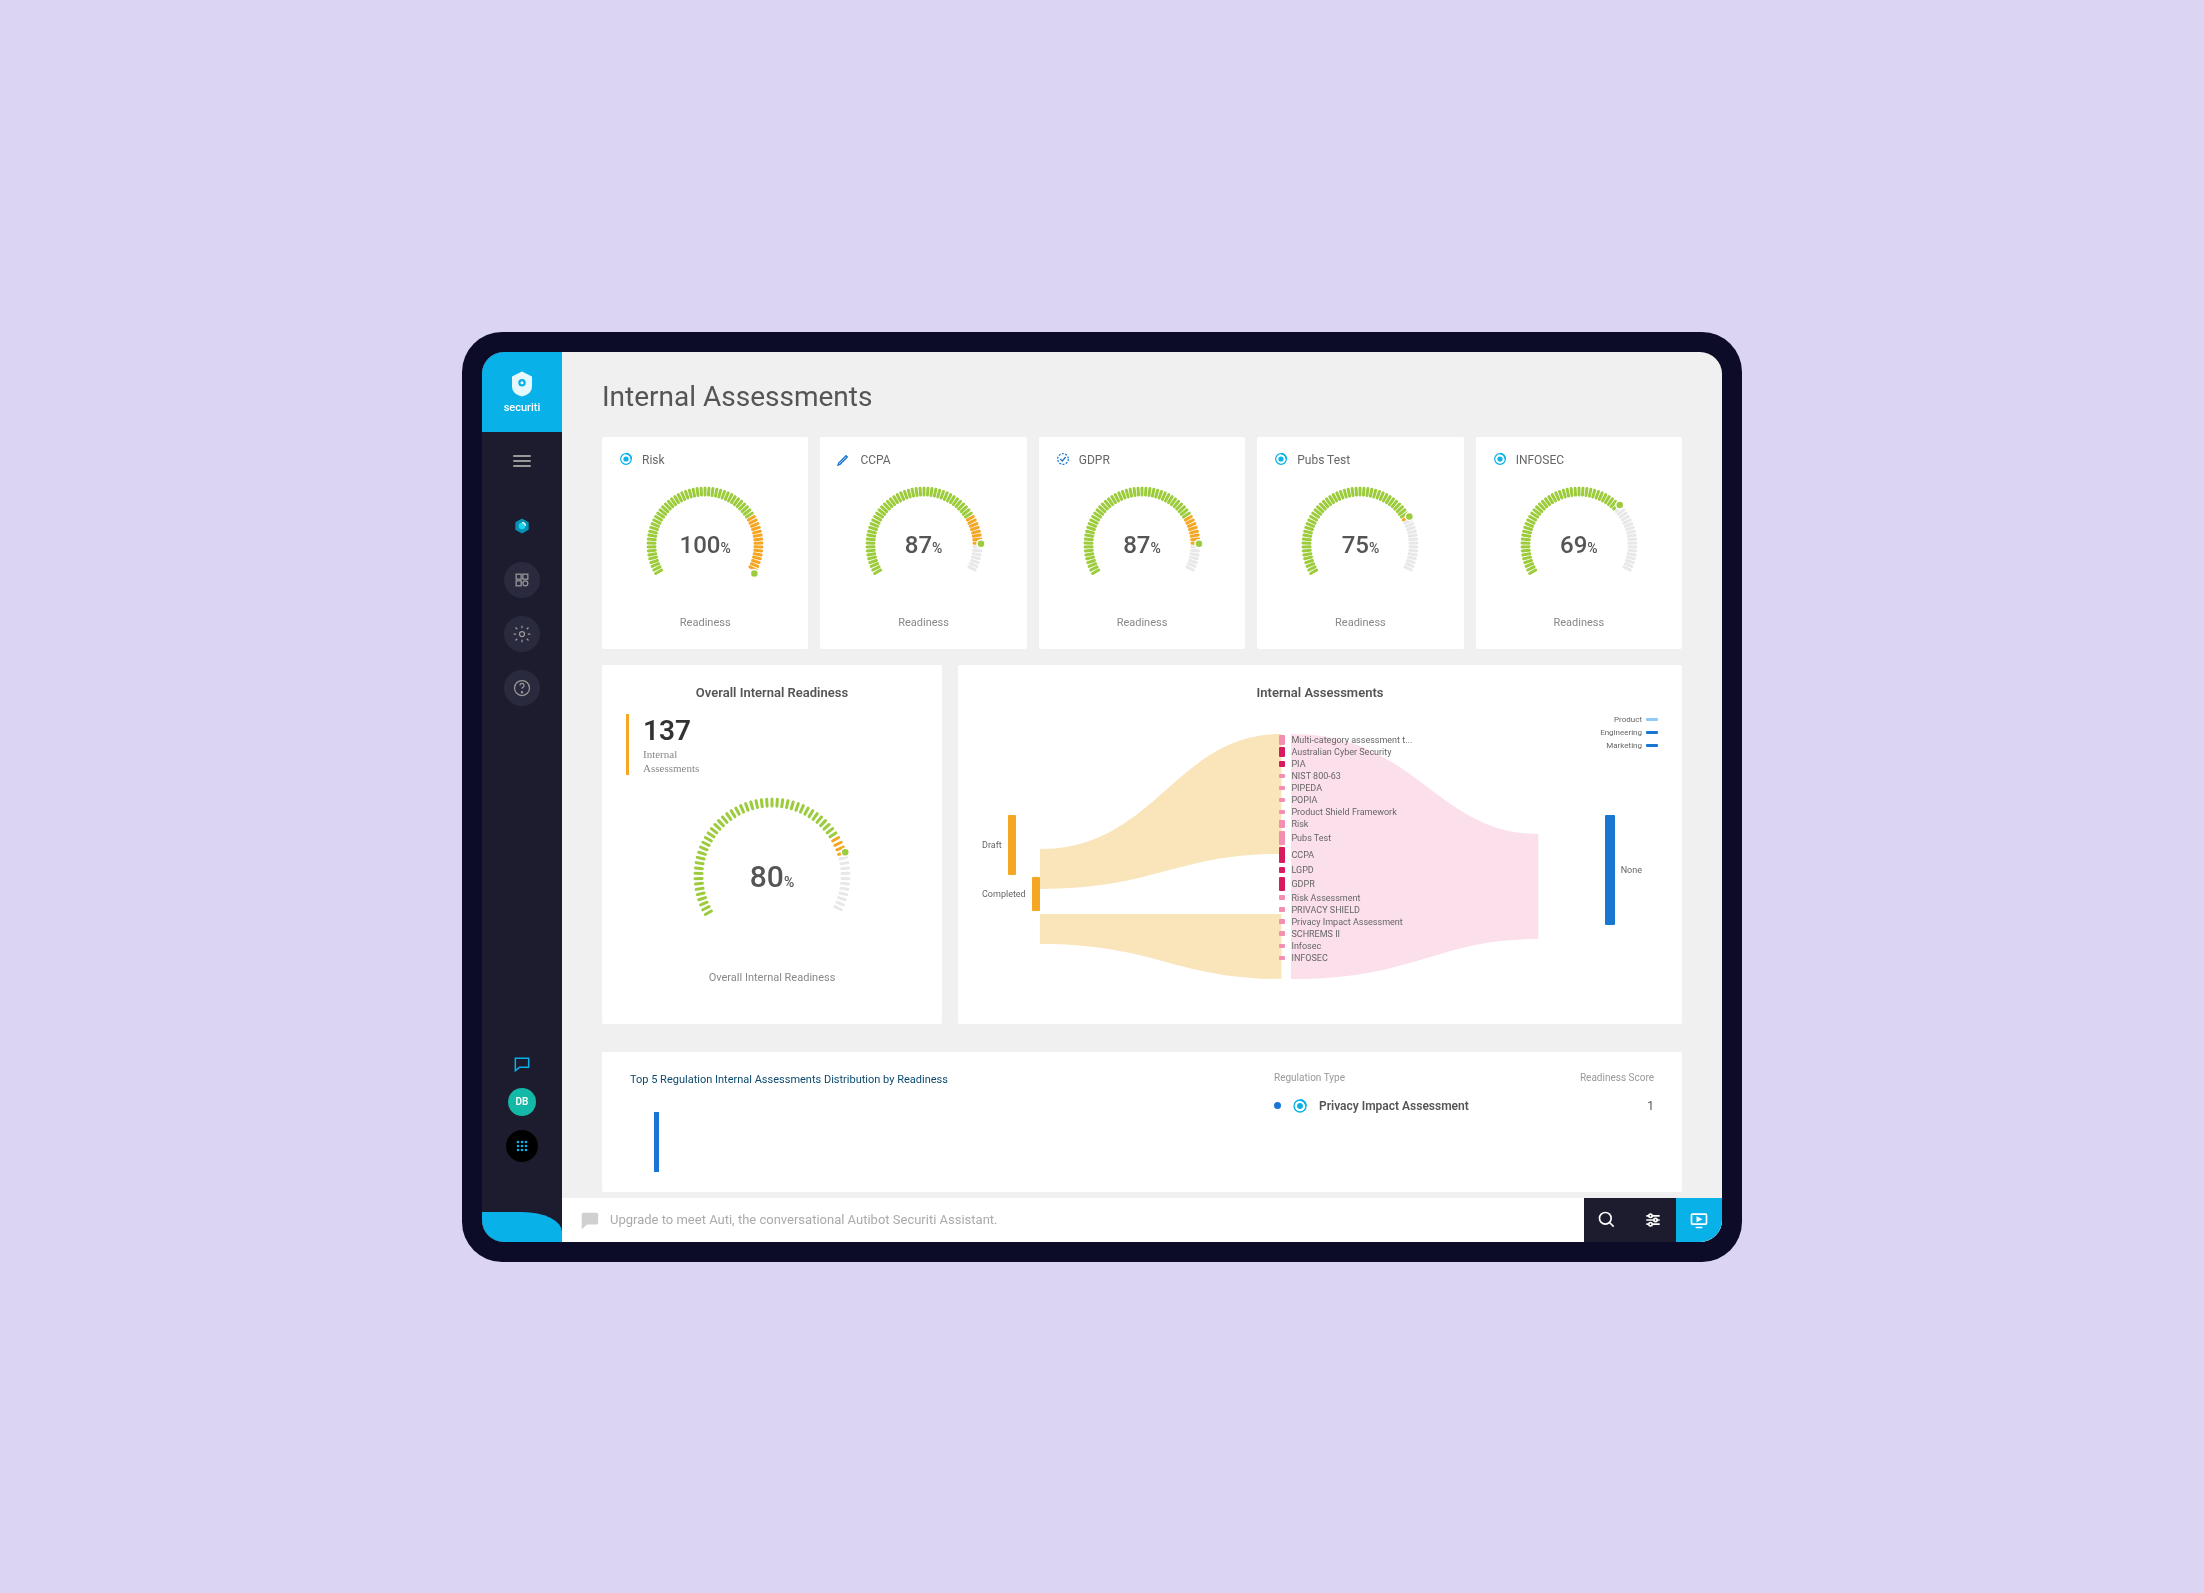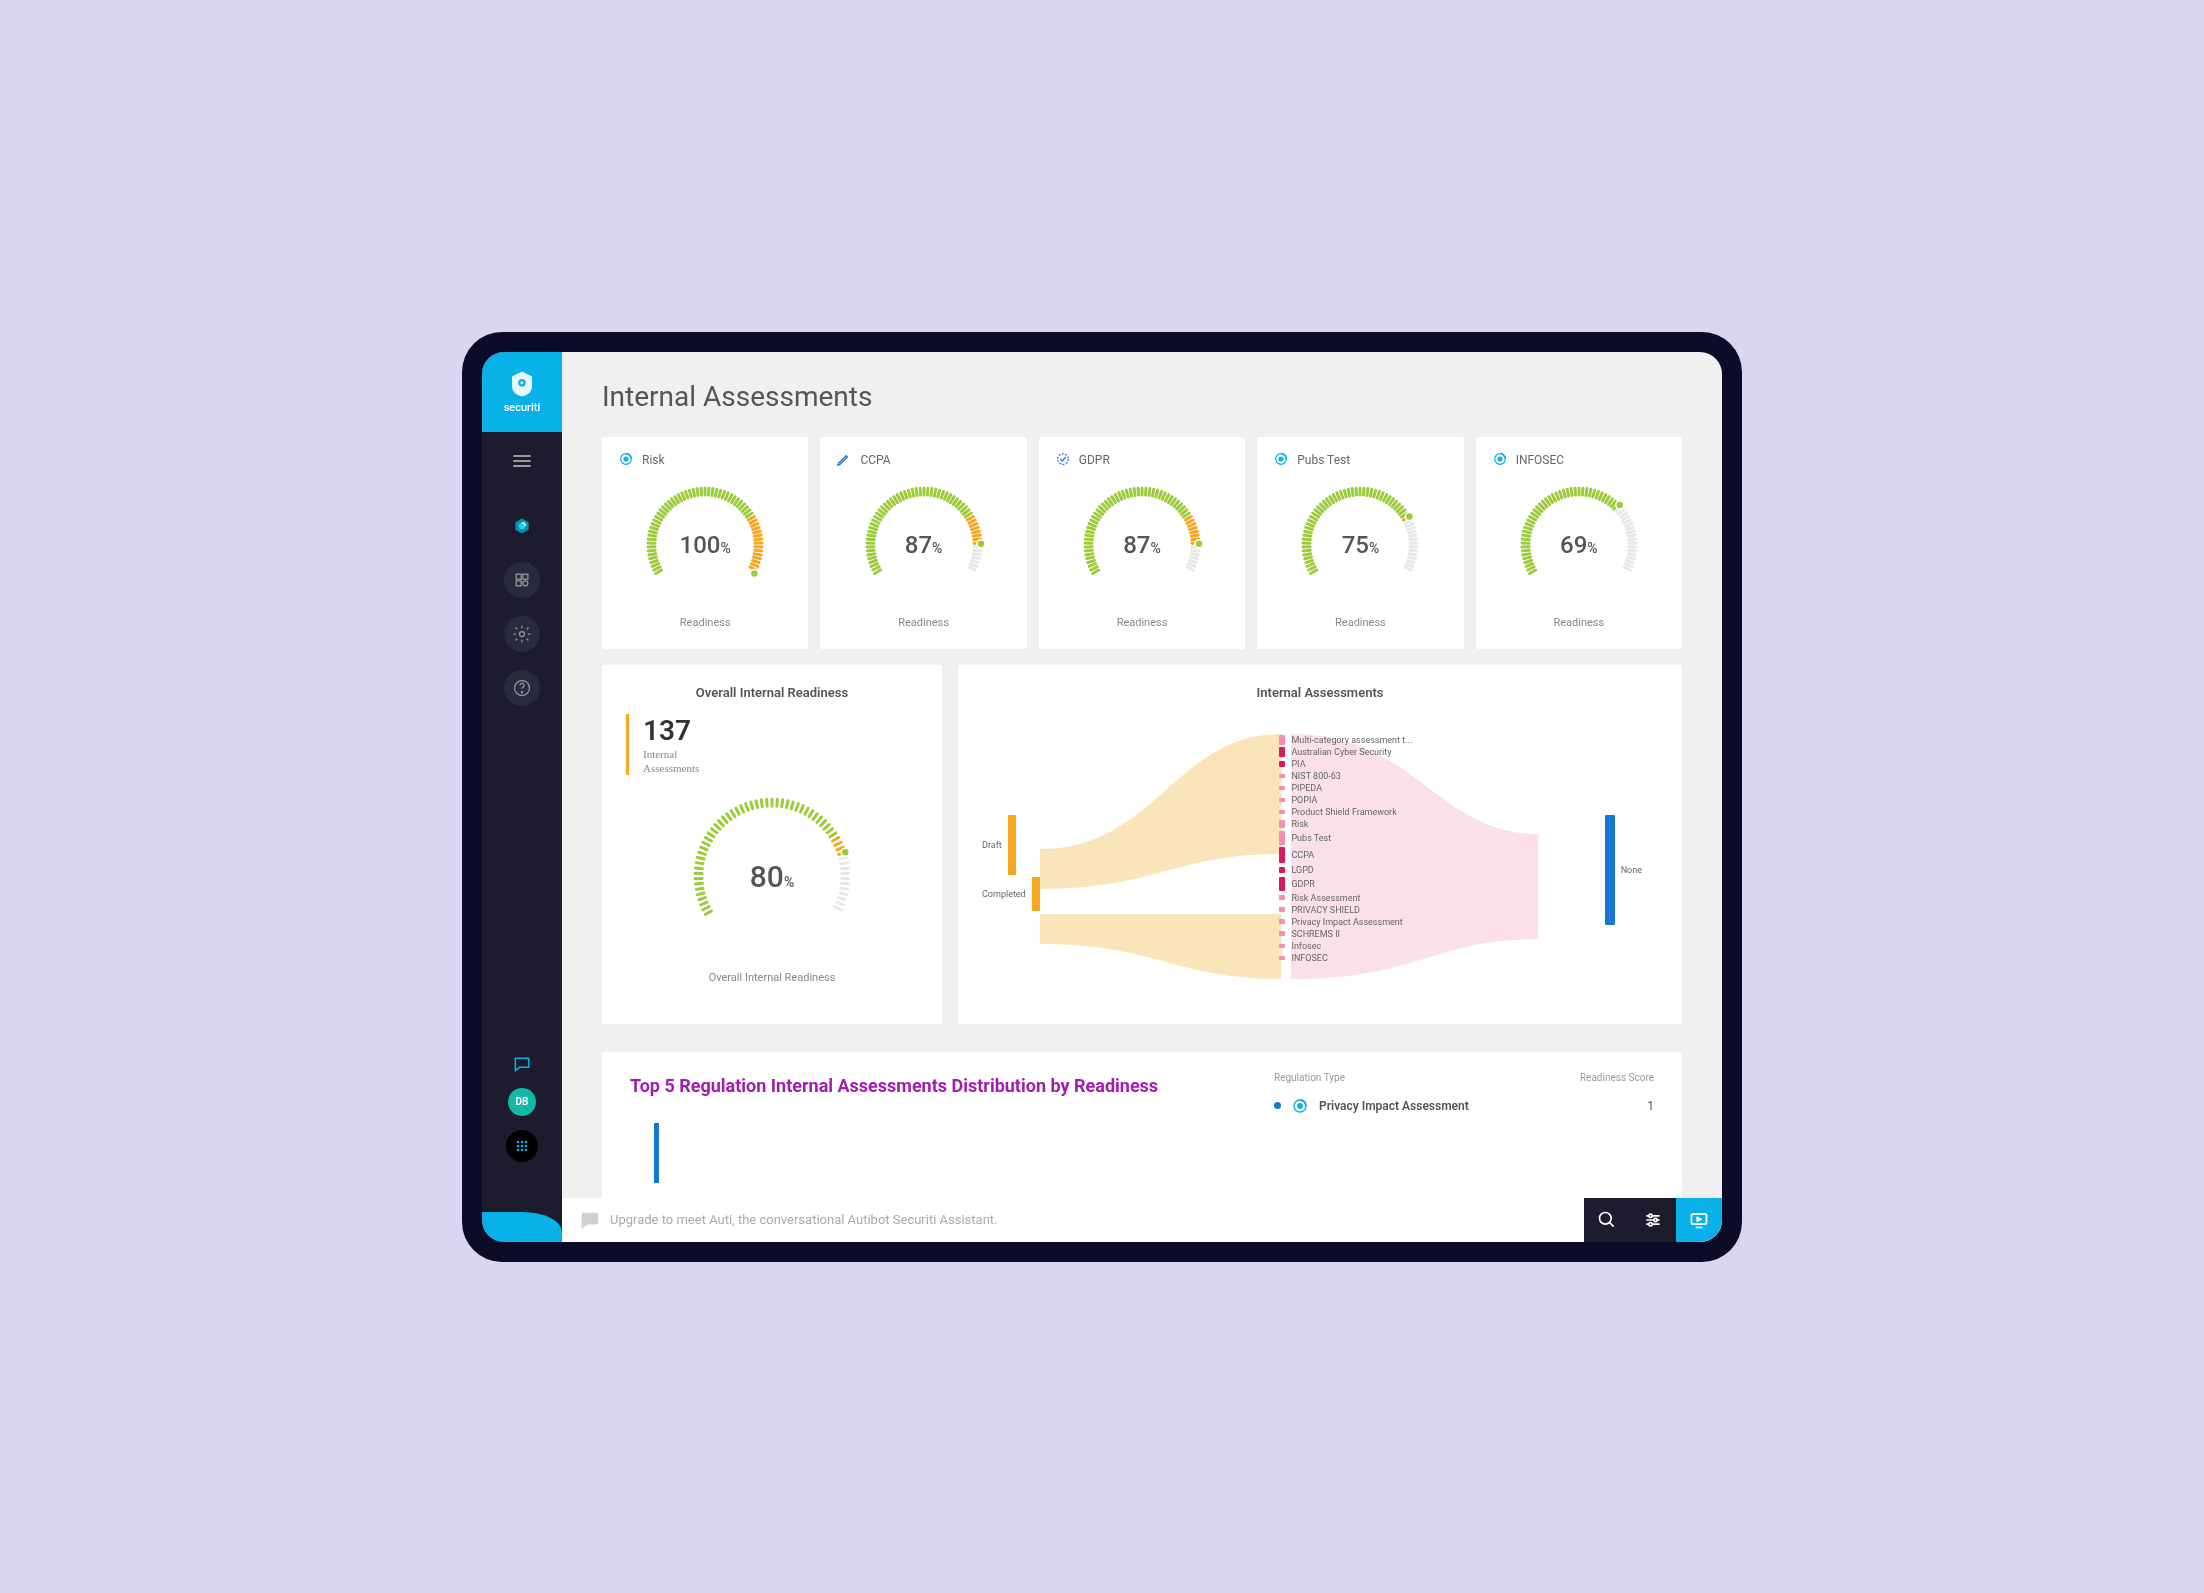--- a/index.html
+++ b/index.html
@@ -53,21 +53,21 @@
 .sankey-left .node-bar.small { height:34px; }
 .sankey-mid { left:44%; top:0; width:200px; }
 .sankey-mid .node-bar { background:#d81b60; width:6px; }
 .sankey-right { right:16px; top:100px; }
 .sankey-right .node-bar { background:#1976d2; height:110px; width:10px; }
 .sankey-right-small { right:0; top:238px; display:flex; flex-direction:column; align-items:flex-end; gap:2px; }
 .sankey-right-small .node-bar { width:12px; height:3px; }
 .panel-bottom { background:#fff; border-radius:2px; padding:20px 28px; display:flex; }
 .bottom-left { flex:1; }
 .bottom-right { width:380px; }
-.bottom-title { font-size:18px; font-weight:700; color:#a21caf; line-height:1.5; }
+.bottom-title { font-size:11px; font-weight:400; color:#0c4a6e; line-height:1.5; }
 .table-head { display:flex; justify-content:space-between; font-size:10px; color:#999; margin-bottom:14px; }
 .table-row { display:flex; align-items:center; justify-content:space-between; font-size:12px; color:#555; }
 .table-row-left { display:flex; align-items:center; gap:10px; }
 .dot { width:7px; height:7px; border-radius:50%; background:#1976d2; }
 .bar-mini { width:5px; height:60px; background:#1976d2; margin-top:24px; margin-left:24px; }
 .bottom-bar { position:absolute; bottom:0; left:80px; right:0; height:44px; display:flex; background:#fff; }
 .bottom-input { flex:1; display:flex; align-items:center; padding:16px 16px; background:#fff; }
 .bottom-input svg { width:22px; height:22px; color:#ccc; margin-right:10px; }
 .bottom-input-text { font-size:13px; color:#aaa; }
 .bottom-actions { display:flex; }
@@ -715,20 +715,34 @@
                     <div class="node-bar" style="height:4px;background:#f48fb1"></div>
                     <span>INFOSEC</span>
                   </div>
                 </div>
                 <div class="sankey-col sankey-right">
                   <div class="sankey-node">
                     <div class="node-bar" style="background:#1976d2"></div>
                     <span>None</span>
                   </div>
                 </div>
+                <div class="sankey-right-small">
+                  <div class="sankey-node" style="flex-direction:row-reverse;gap:4px">
+                    <div class="node-bar" style="background:#90caf9"></div>
+                    <span style="font-size:8px">Product</span>
+                  </div>
+                  <div class="sankey-node" style="flex-direction:row-reverse;gap:4px">
+                    <div class="node-bar" style="background:#1976d2"></div>
+                    <span style="font-size:8px">Engineering</span>
+                  </div>
+                  <div class="sankey-node" style="flex-direction:row-reverse;gap:4px">
+                    <div class="node-bar" style="background:#1976d2"></div>
+                    <span style="font-size:8px">Marketing</span>
+                  </div>
+                </div>
               </div>
     </div>
   </div>
 
   <div class="panel-bottom">
     <div class="bottom-left">
       <div class="bottom-title" id="bottom-title">Top 5 Regulation Internal Assessments Distribution by Readiness</div>
       <div class="bar-mini"></div>
     </div>
     <div class="bottom-right">

